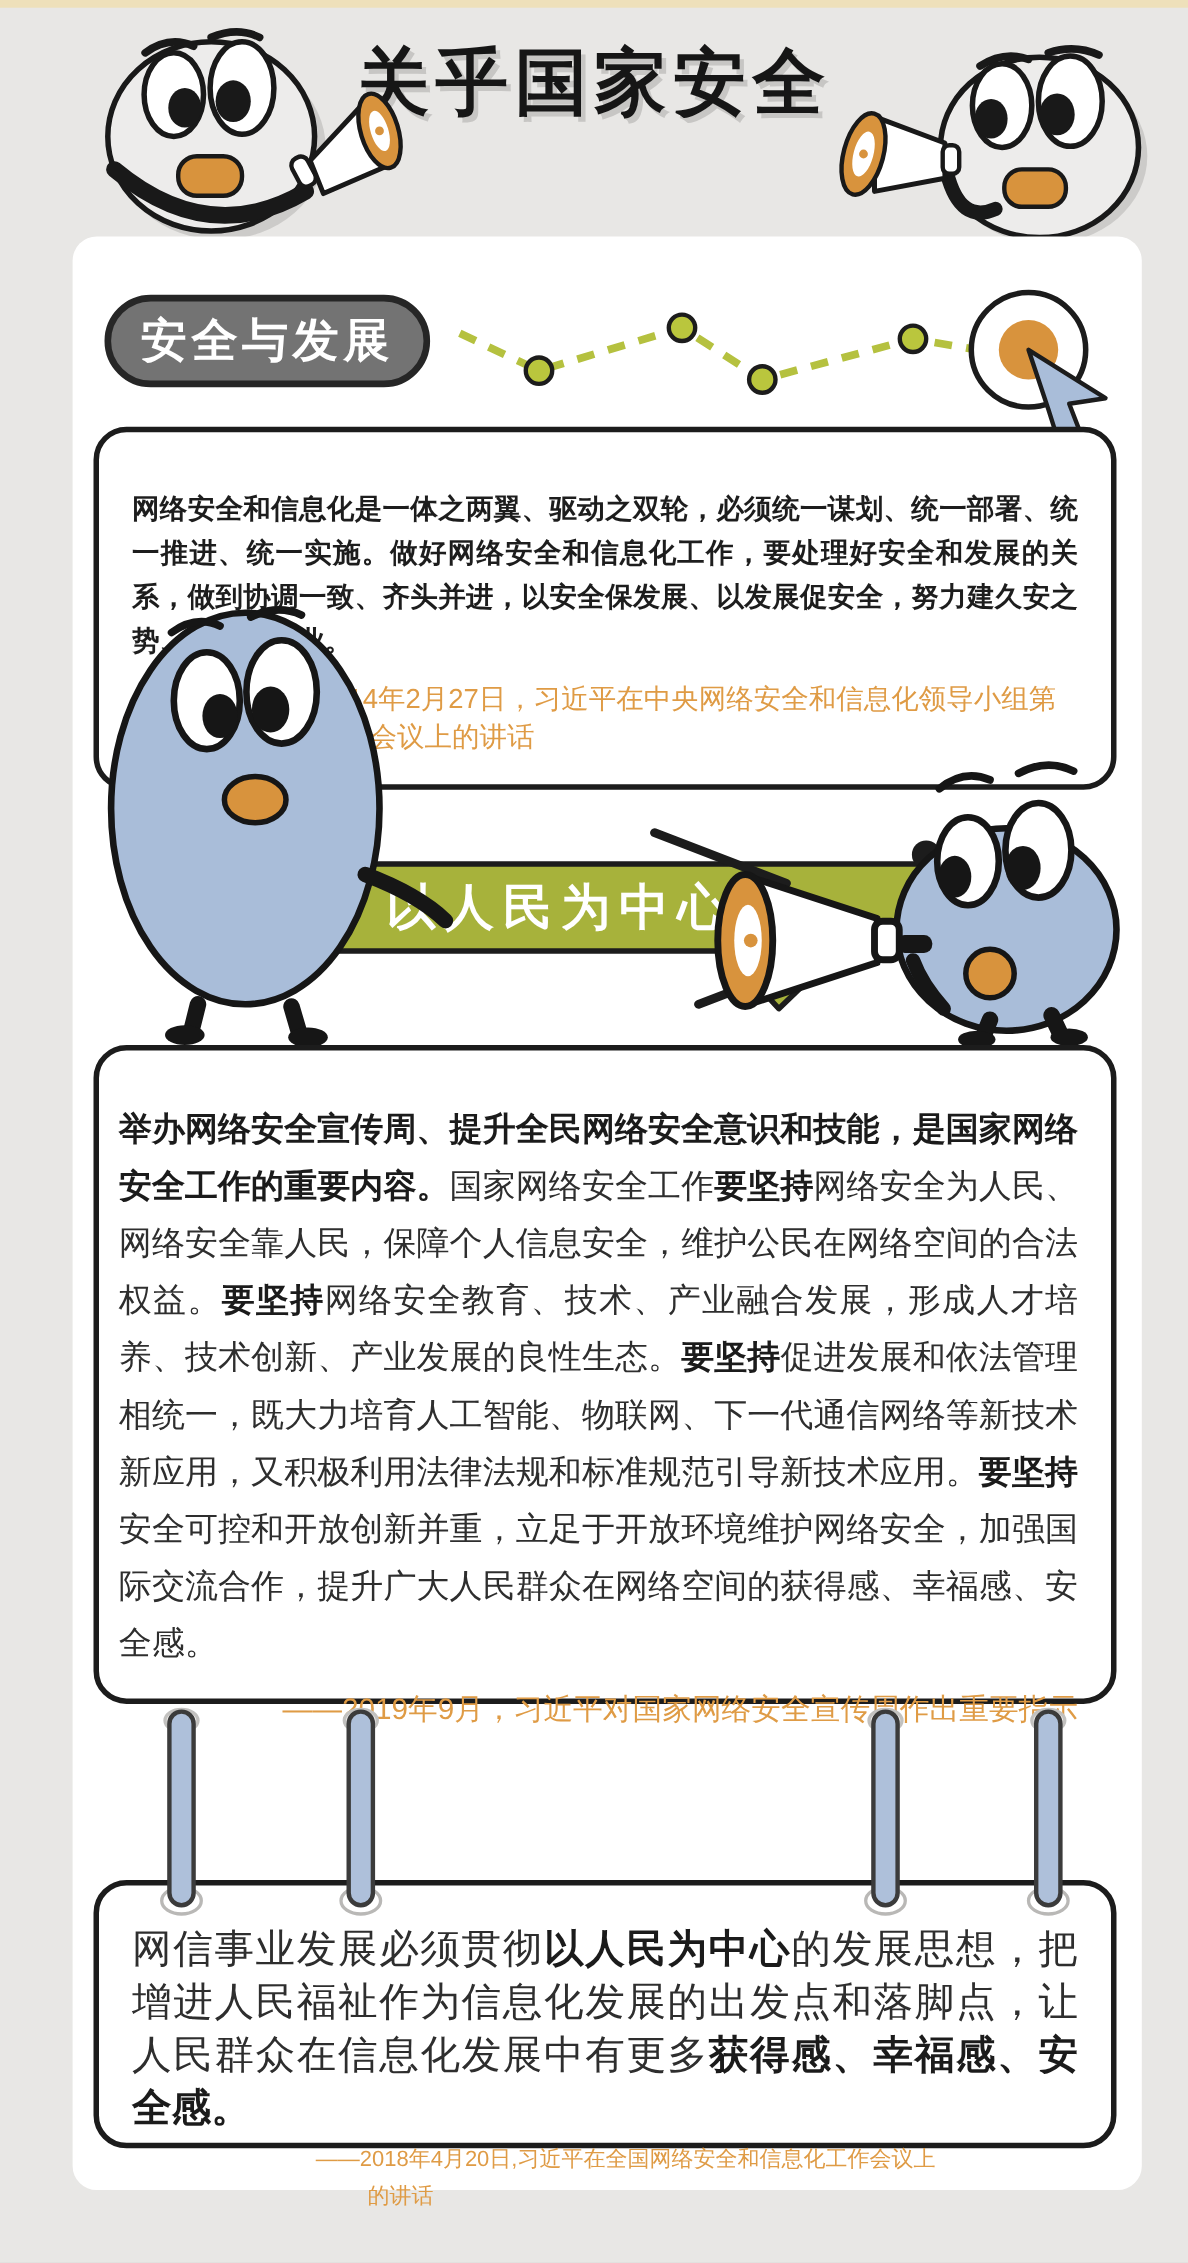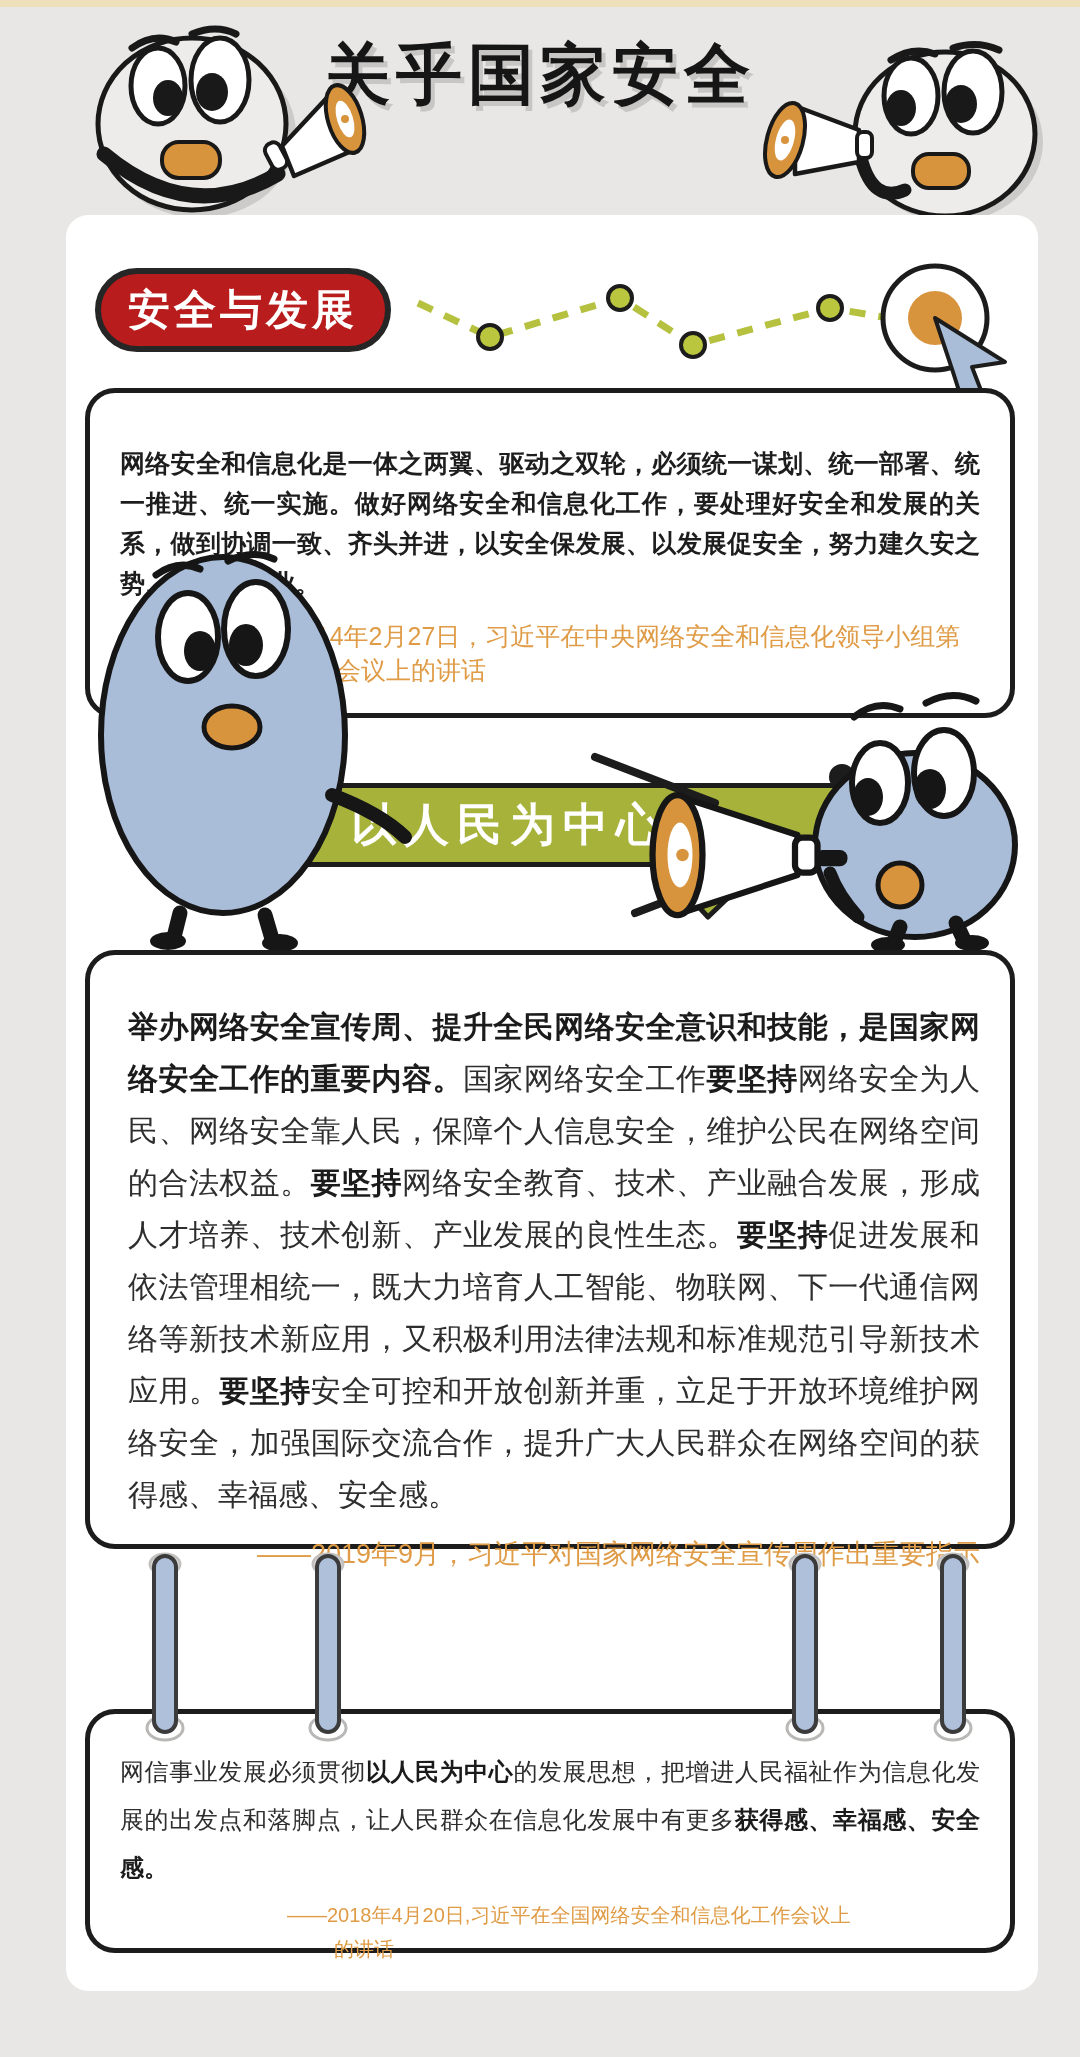--- a/index.html
+++ b/index.html
@@ -12,37 +12,37 @@
 
   
   #title{left:0;top:38px;width:1080px;text-align:center;color:#161616;
          font-weight:900;font-size:66px;line-height:72px;letter-spacing:6px;
          text-shadow:4px 5px 0 #c7c6c4;}
 
   
   #panel{left:66px;top:215px;width:972px;height:1776px;background:#ffffff;border-radius:22px;}
 
   
-  #badge{left:95px;top:268px;width:296px;height:84px;background:#b91c1c;border:6px solid #262626;
+  #badge{left:95px;top:268px;width:296px;height:84px;background:#737373;border:6px solid #262626;
          border-radius:46px;box-sizing:border-box;display:flex;align-items:center;justify-content:center;
          color:#ffffff;font-weight:900;font-size:42px;letter-spacing:4px;}
 
   
   .card{left:85px;width:930px;background:#ffffff;border:5px solid #1c1c1c;border-radius:30px;
         box-sizing:border-box;}
   .card::before{content:"";position:absolute;left:-5px;top:-5px;right:-5px;bottom:-5px;
         transform:translate(14px,15px);background:#d8933d;border:4px solid #1c1c1c;
         border-radius:32px;z-index:-1;}
   #card1{top:388px;height:330px;padding:50px 30px 0 30px;}
-  #card2{top:950px;height:599px;padding:46px 30px 0 38px;}
+  #card2{top:950px;height:599px;padding:46px 30px 0 18px;}
   #card3{top:1709px;height:244px;padding:34px 30px 0 30px;}
 
   .body1{font-size:25px;line-height:40px;font-weight:800;color:#1d1d1d;text-align:justify;}
   .body2{font-size:30px;line-height:52px;color:#2e2e2e;text-align:justify;}
-  .body3{font-size:24px;line-height:48px;color:#2e2e2e;text-align:justify;}
+  .body3{font-size:36px;line-height:48px;color:#2e2e2e;text-align:justify;}
   .seg-b{font-weight:800;color:#1b1b1b;}
   .seg-r{font-weight:400;}
 
   .quote{color:#df9b45;white-space:pre-line;}
   #quote1{margin:16px 0 0 166px;text-indent:-48px;font-size:25px;line-height:34px;}
   #quote2{margin:16px 0 0 0;text-align:right;font-size:27px;line-height:34px;}
   #quote3{margin:6px 0 0 214px;text-indent:-47px;font-size:20px;line-height:34px;}
 
   
   #banner{left:265px;top:783px;width:620px;height:84px;background:#a7b23b;border:5px solid #1c1c1c;

